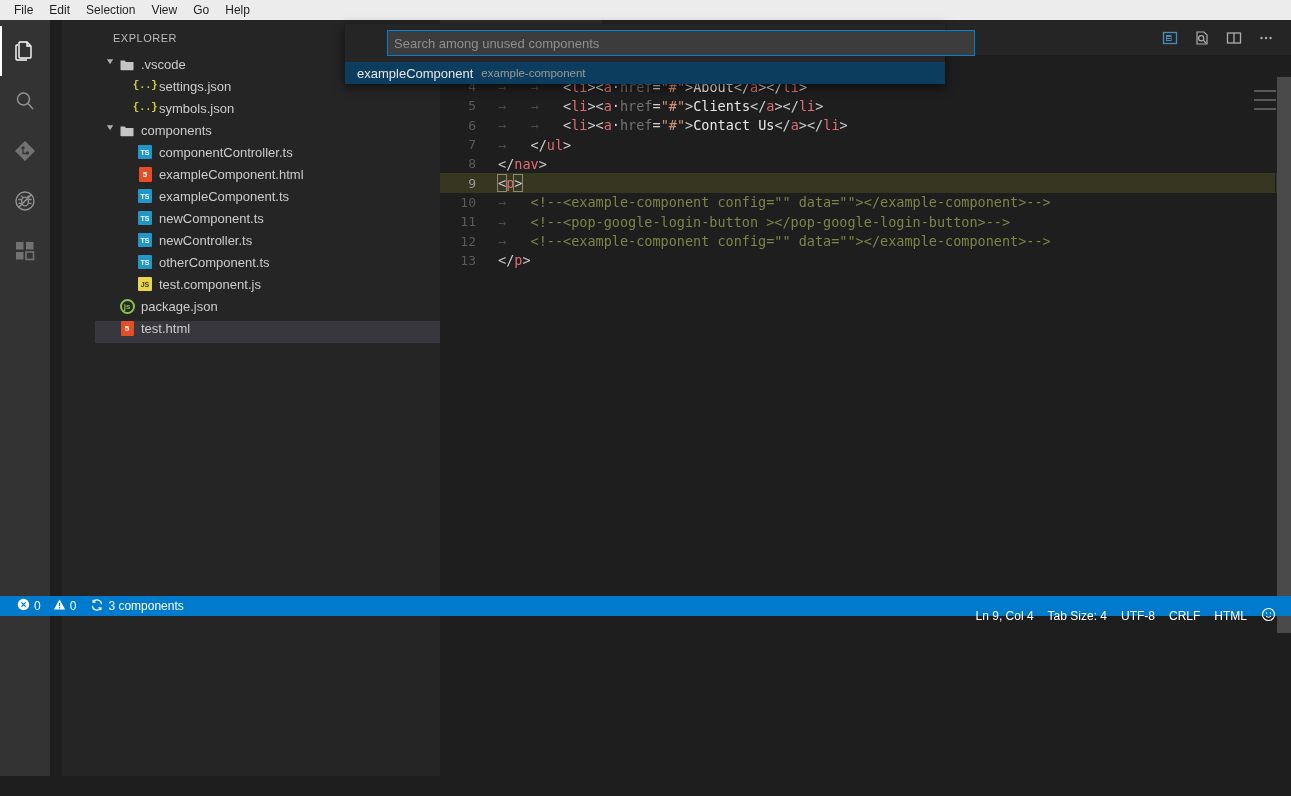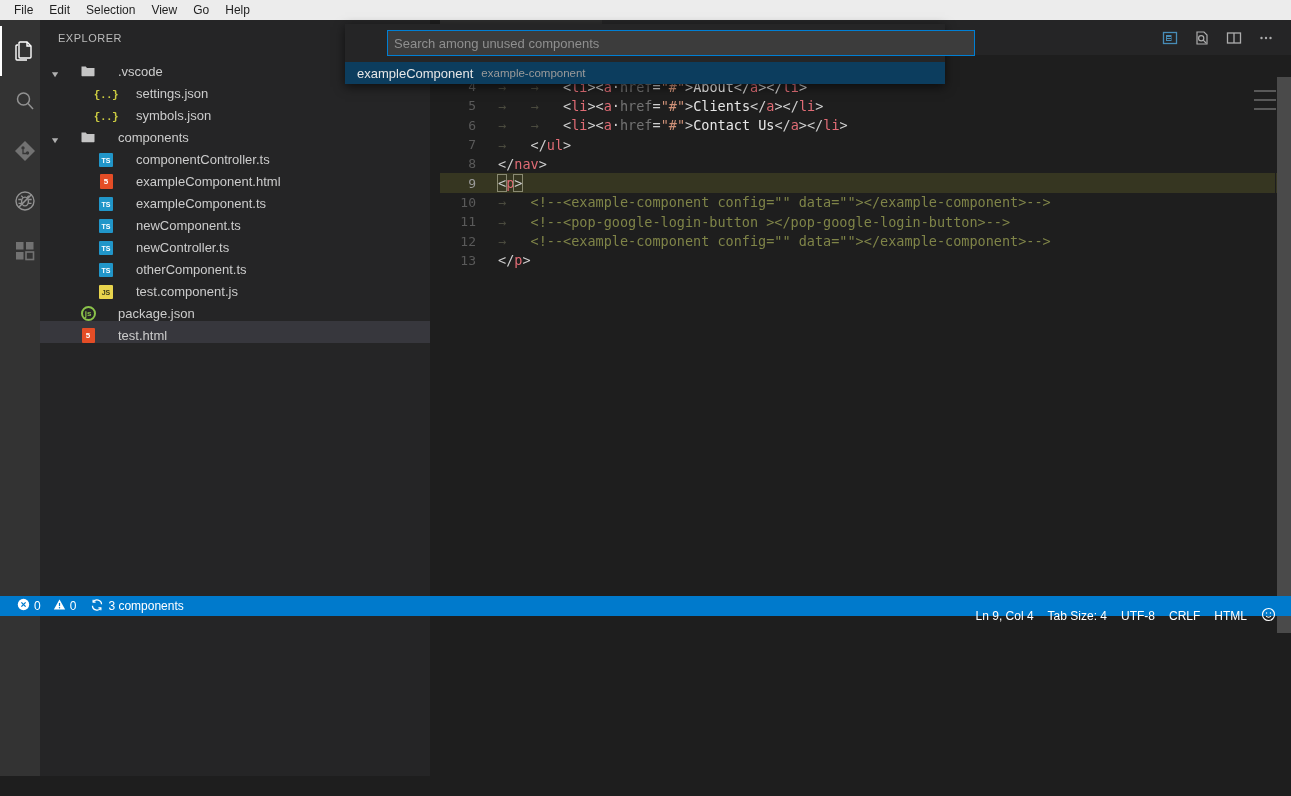--- a/index.html
+++ b/index.html
@@ -35,38 +35,39 @@
   .act-item {
     width: 50px; height: 50px;
     display: flex; align-items: center; justify-content: center;
     opacity: .62; cursor: pointer;
   }
   .act-item.active { opacity: 1; box-shadow: inset 2px 0 0 #ffffff; }
   .act-item svg { display: block; }
 
   
   .sidebar {
-    position: absolute; top: 20px; left: 40px; width: 390px; height: 756px;
+    position: absolute; top: 20px; left: 62px; width: 390px; height: 756px;
     background: #252526;
+    padding-left: 33px;
   }
   .sb-title {
     height: 35px; display: flex; align-items: center;
     padding: 0 8px 0 18px; justify-content: space-between;
   }
   .sb-title-text {
     font-size: 11px; letter-spacing: .5px; color: #bbbbbb; text-transform: uppercase;
   }
   .sb-actions { display: flex; align-items: center; gap: 4px; }
   .sb-act { width: 22px; height: 22px; display:flex; align-items:center; justify-content:center; cursor: pointer; opacity:.9; }
 
   .tree { padding-top: 2px; }
   .row {
-    height: 22px; display: flex; align-items: flex-end;
+    height: 22px; display: flex; align-items: flex-start;
     font-size: 13px; color: #cccccc; cursor: pointer;
-    white-space: nowrap; padding-right: 8px; gap: 16px;
+    white-space: nowrap; padding-right: 8px;
   }
   .row.selected { background: #37373d; }
   .row .twisty { width: 14px; display:flex; align-items:center; justify-content:center; }
   .row .ficon { width: 20px; display:flex; align-items:center; justify-content:center; margin-right: 4px; flex: 0 0 20px; }
   .row .label { overflow: hidden; text-overflow: ellipsis; }
   .ind0 { padding-left: 8px; }
   .ind1 { padding-left: 26px; }
 
   .json-ic { color:#cbcb41; font-size: 11px; font-family:"Liberation Mono", monospace; font-weight:700; letter-spacing:-.5px;}
   .ts-ic { width:14px;height:14px;background:#2196c9;border-radius:1px;display:flex;align-items:center;justify-content:center;

